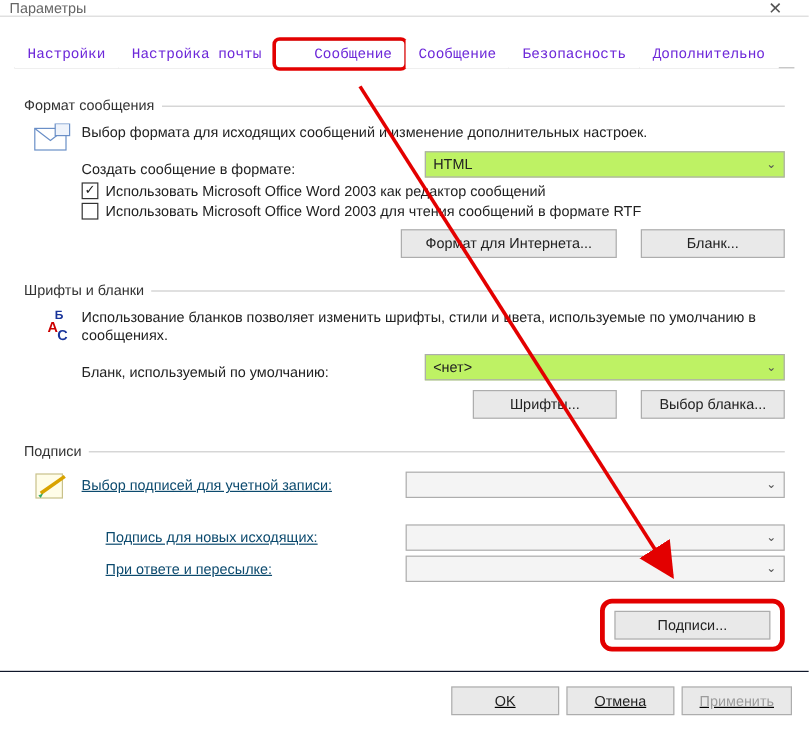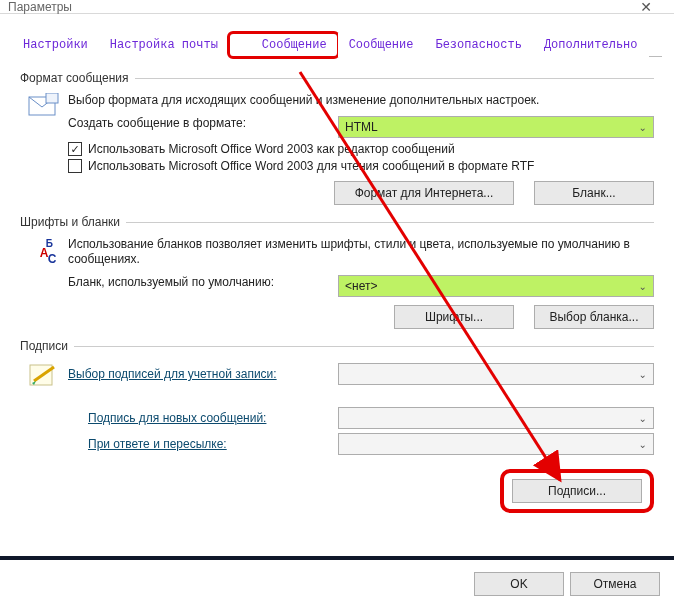--- a/index.html
+++ b/index.html
@@ -5,39 +5,39 @@
   * { box-sizing: border-box; font-family: "Segoe UI", Tahoma, sans-serif; font-size: 12px; }
   body { margin: 0; background: #fff; width: 674px; height: 608px; overflow: hidden; position: relative; }
   .titlebar { height: 14px; background: #fff; border-bottom: 1px solid #d9d9d9; display: flex; align-items: center; padding: 0 8px; color: #666; }
   .titlebar .title { flex: 1; }
   .titlebar .close { width: 40px; text-align: center; font-size: 14px; color: #555; cursor: default; }
   .tabs { display: flex; margin: 18px 12px 0 12px; border-bottom: 1px solid #bbb; }
   .tab { padding: 4px 10px; border: 1px solid transparent; border-bottom: none; position: relative; top: 1px; background: #fff; cursor: default; color: #6d28d9; font-family: Liberation Mono, monospace; }
   .tab.active { border-color: #bbb; border-bottom: 1px solid #fff; padding-left: 32px; }
   .tab.hilite { outline: 3px solid #e30000; outline-offset: -1px; border-radius: 4px; }
   .content { padding: 8px 20px 0 20px; }
-  .group-line { display: flex; align-items: center; margin: 6px 0 6px 0; }
+  .group-line { display: flex; align-items: center; margin: 16px 0 6px 0; }
   .group-line .lbl { white-space: nowrap; color: #333; }
   .group-line .rule { flex: 1; height: 1px; background: #ccc; margin-left: 6px; }
   .row { display: flex; align-items: flex-start; }
   .icon-col { width: 48px; display: flex; justify-content: center; padding-top: 2px; }
   .body-col { flex: 1; }
   .desc { color: #222; margin: 2px 0 8px 0; line-height: 1.25; }
-  .field-row { display: flex; align-items: flex-start; margin: 4px 0; }
+  .field-row { display: flex; align-items: flex-end; margin: 4px 0; gap: 16px; }
   .field-row .flabel { width: 270px; color: #222; }
   .select { flex: 1; height: 22px; border: 1px solid #adadad; background: #bef264; display: flex; align-items: center; padding: 0 6px; position: relative; color: #222; }
   .select .caret { position: absolute; right: 6px; top: 50%; transform: translateY(-50%); font-size: 10px; color: #555; }
   .select.blank { background: #f4f4f4; color: #888; }
   .cb-row { display: flex; align-items: center; margin: 3px 0; color: #222; }
   .cb { width: 14px; height: 14px; border: 1px solid #333; margin-right: 6px; display: inline-flex; align-items: center; justify-content: center; font-size: 11px; line-height: 1; }
   .btnrow { display: flex; justify-content: flex-end; gap: 20px; margin: 8px 0 4px 0; }
   .btn { min-width: 120px; height: 24px; border: 1px solid #adadad; background: #e9e9e9; display: inline-flex; align-items: center; justify-content: center; padding: 0 14px; color: #222; cursor: default; }
   .btn.wide { min-width: 180px; }
   .hilite-wrap { border: 4px solid #e30000; border-radius: 10px; padding: 6px 8px; display: inline-block; text-align: right; }
-  .footer { position: absolute; bottom: 0; left: 0; right: 0; border-top: 4px solid #0f172a; padding: 12px 14px; display: flex; justify-content: flex-end; gap: 6px; background: #fff; }
+  .footer { position: absolute; bottom: 0; left: 0; right: 0; border-top: 1px solid #0f172a; padding: 12px 14px; display: flex; justify-content: flex-end; gap: 6px; background: #fff; text-decoration: underline; }
   .footer .btn { min-width: 90px; }
   .footer .btn.disabled { color: #9c9c9c; }
   .dropdown-only { display:flex; align-items:center; margin:4px 0; }
   .dropdown-only .flabel { width:270px; color:#0c4a6e;text-decoration:underline; }
   svg.arrow { position:absolute; left:0; top:0; pointer-events:none; }
 </style>
 </head>
 <body>
 
 <div class="titlebar">
@@ -137,21 +137,21 @@
     <div class="body-col">
       <div class="dropdown-only">
         <span class="flabel">Выбор подписей для учетной записи:</span>
         <div class="select blank">
           <span></span>
           <span class="caret">⌄</span>
         </div>
       </div>
       <div style="height:14px"></div>
       <div class="dropdown-only" style="padding-left:20px;">
-        <span class="flabel" style="width:250px">Подпись для новых сообщений:</span>
+        <span class="flabel" style="width:250px">Подпись для новых исходящих:</span>
         <div class="select blank">
           <span></span>
           <span class="caret">⌄</span>
         </div>
       </div>
       <div class="dropdown-only" style="padding-left:20px;">
         <span class="flabel" style="width:250px">При ответе и пересылке:</span>
         <div class="select blank">
           <span></span>
           <span class="caret">⌄</span>
@@ -163,20 +163,21 @@
         </span>
       </div>
     </div>
   </div>
 
 </div>
 
 <div class="footer">
   <span class="btn">OK</span>
   <span class="btn">Отмена</span>
+  <span class="btn disabled">Применить</span>
 </div>
 
 <svg class="arrow" width="674" height="608">
   <defs>
     <marker id="ah" markerWidth="12" markerHeight="12" refX="9" refY="5" orient="auto">
       <path d="M0,0 L10,5 L0,10 Z" fill="#e30000"></path>
     </marker>
   </defs>
   <line x1="300" y1="72" x2="560" y2="480" stroke="#e30000" stroke-width="3" marker-end="url(#ah)"></line>
 </svg>

